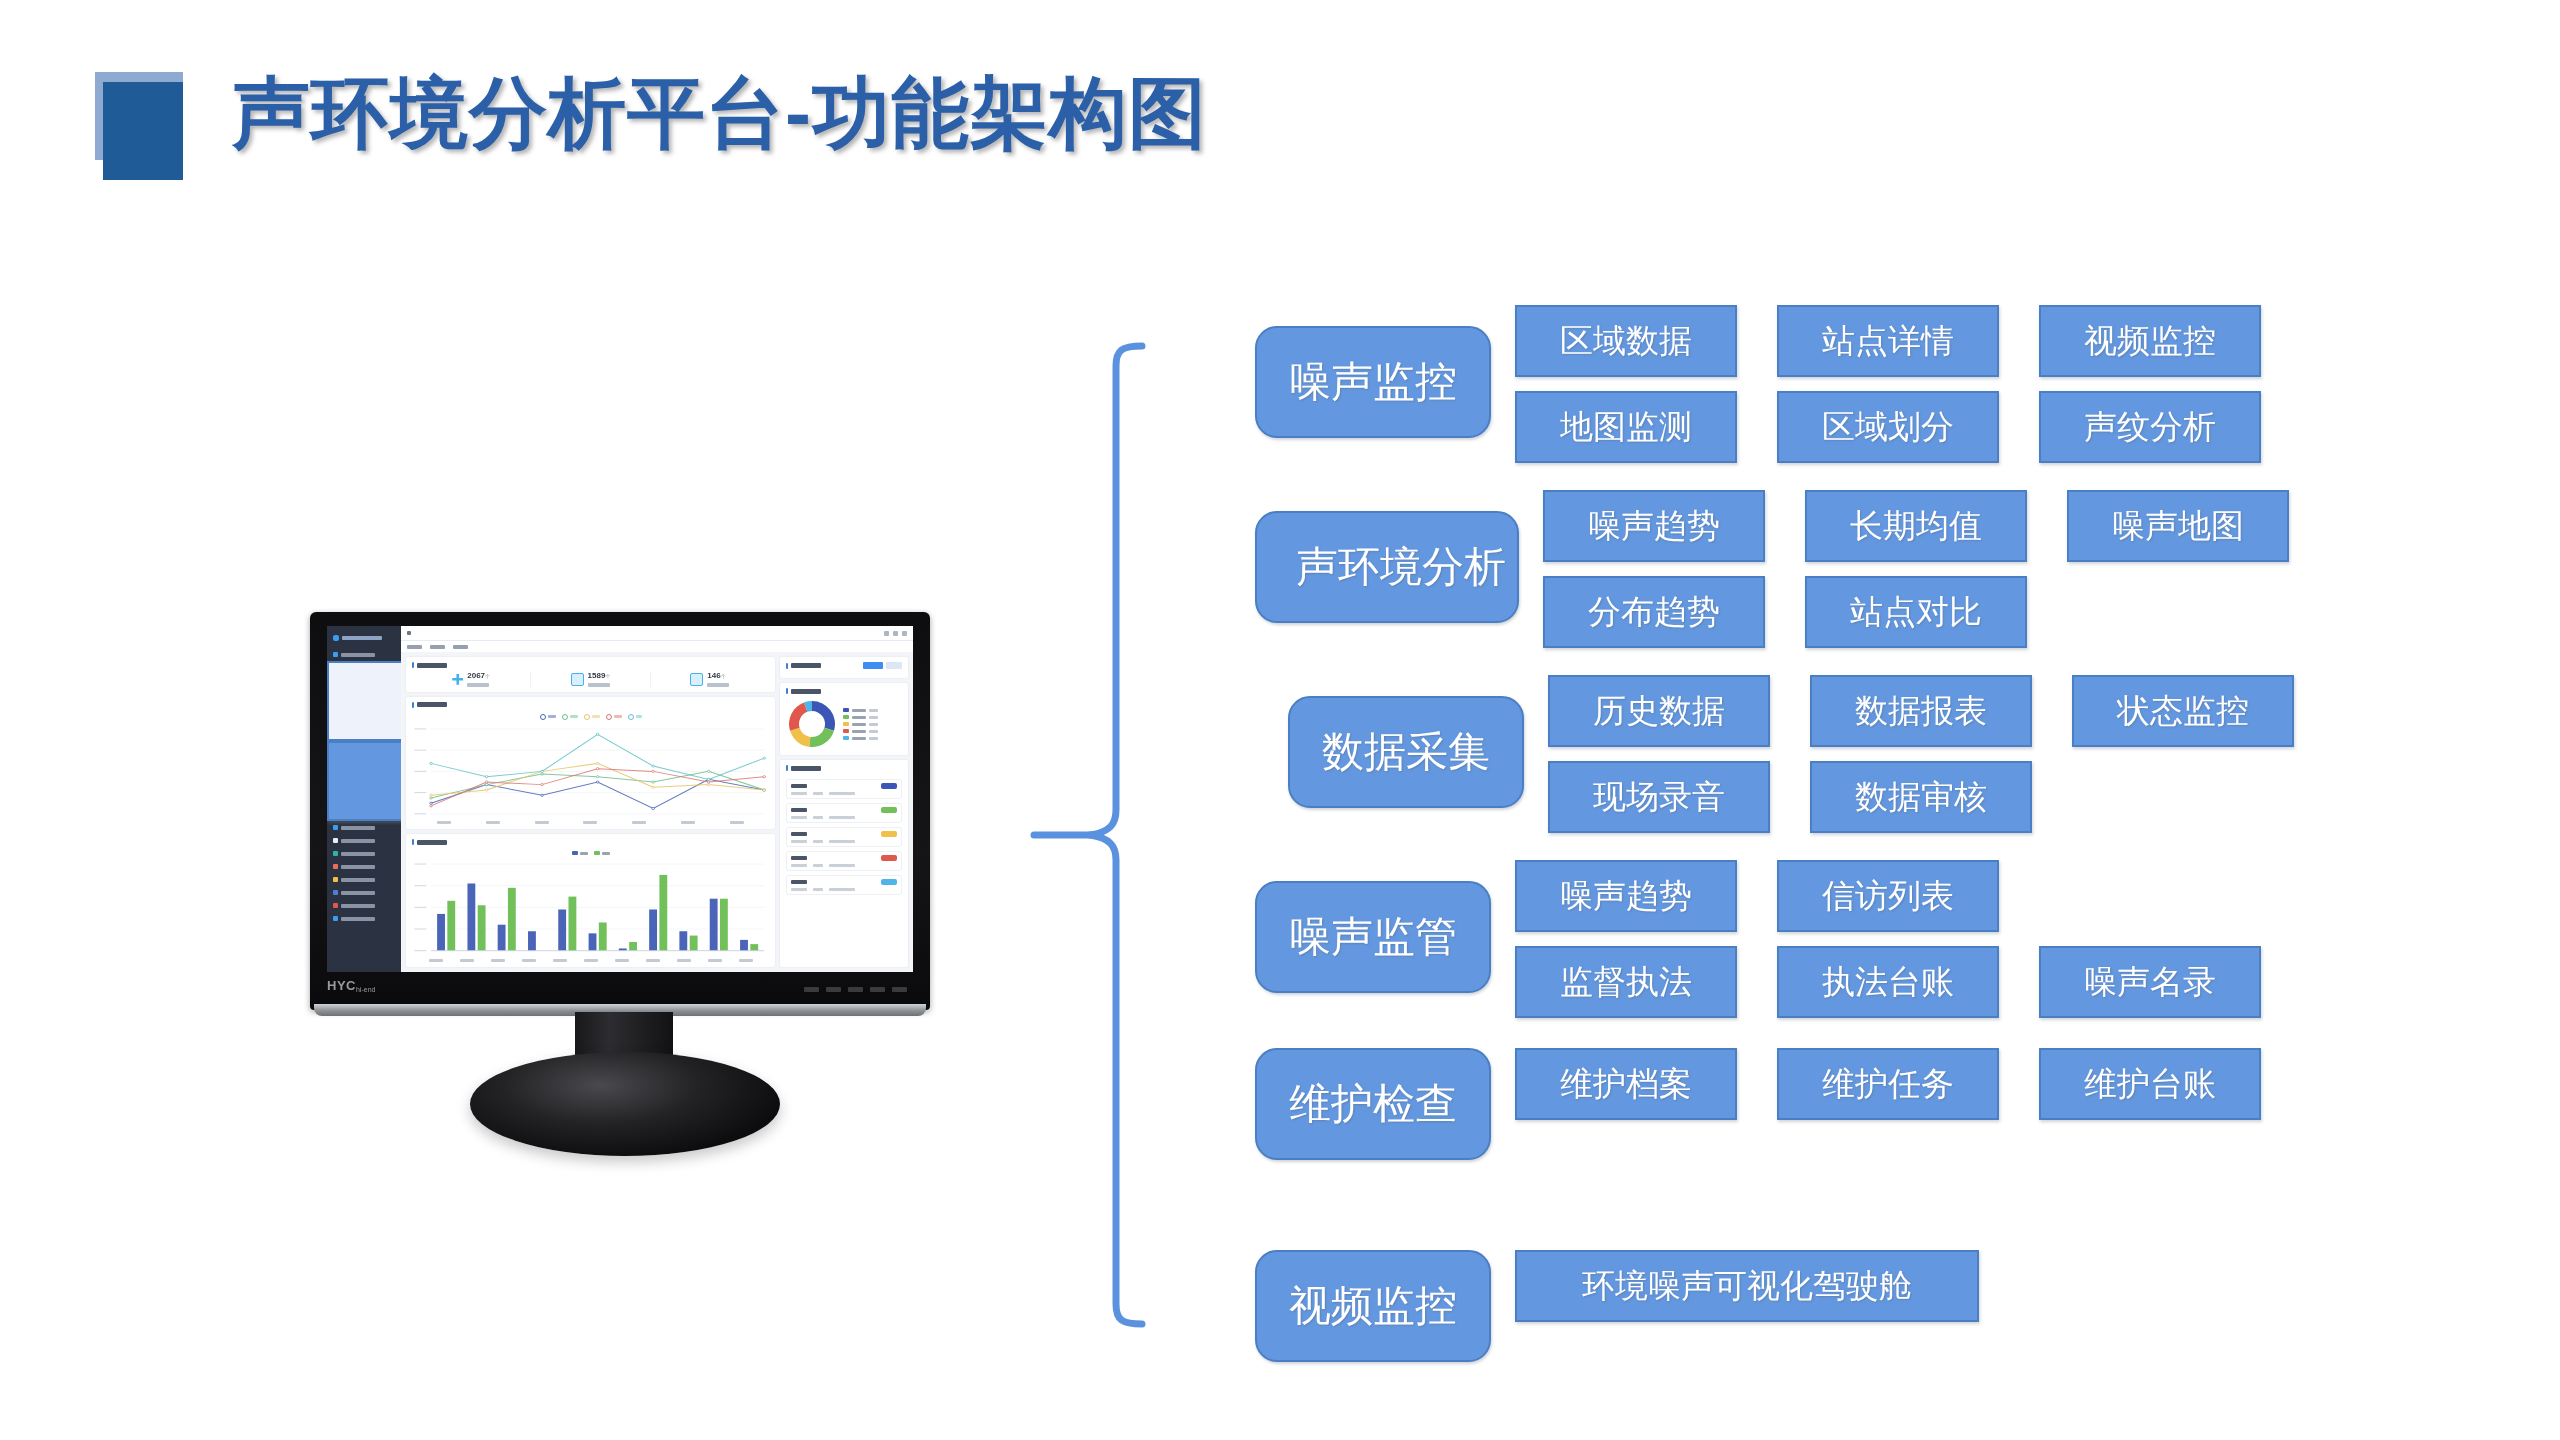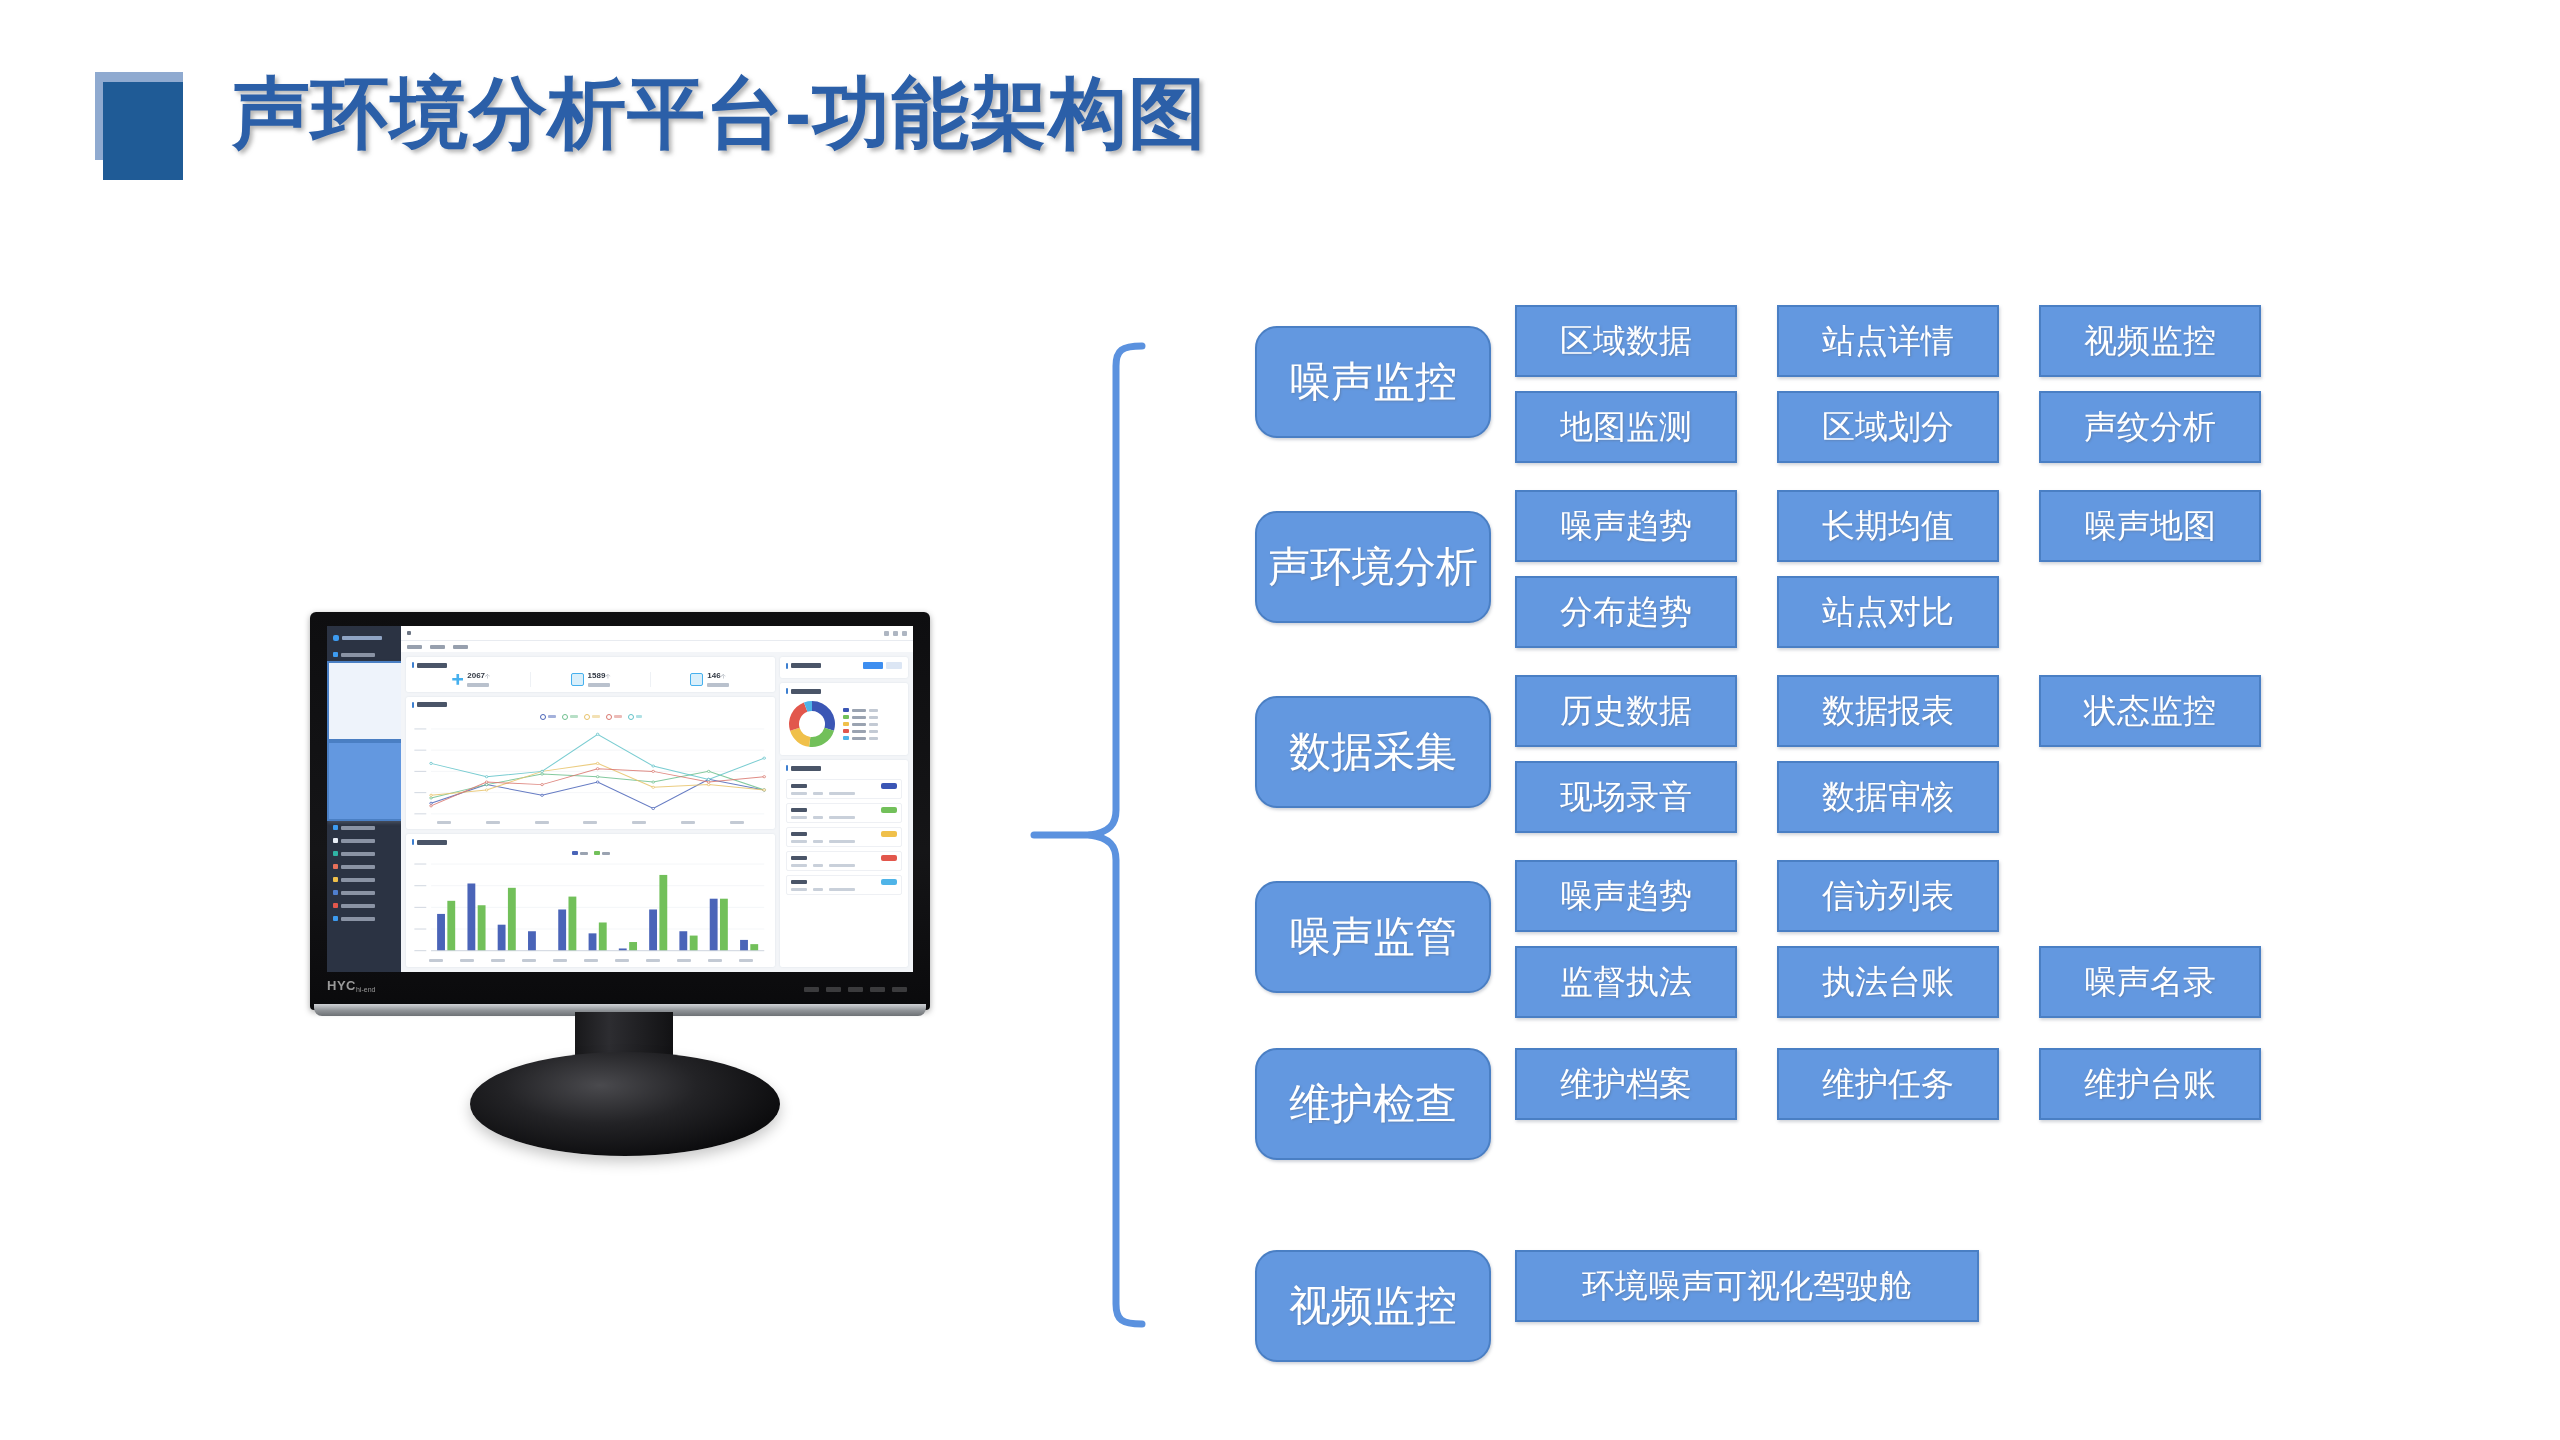--- a/index.html
+++ b/index.html
@@ -643,35 +643,35 @@
           <div class="sub">视频监控</div>
         </div>
         <div class="sub-row">
           <div class="sub">地图监测</div>
           <div class="sub">区域划分</div>
           <div class="sub">声纹分析</div>
         </div>
       </div>
     </div>
     <div class="row" style="left: 1255px; top: 490px;">
-      <div class="cat" style="height: 108px; margin-top: 21px;">声环境分析</div>
+      <div class="cat" style="height: 108px; margin-top: 21px; padding-left: 28px;">声环境分析</div>
       <div class="subs">
         <div class="sub-row">
           <div class="sub">噪声趋势</div>
           <div class="sub">长期均值</div>
           <div class="sub">噪声地图</div>
         </div>
         <div class="sub-row">
           <div class="sub">分布趋势</div>
           <div class="sub">站点对比</div>
         </div>
       </div>
     </div>
     <div class="row" style="left: 1255px; top: 675px;">
-      <div class="cat" style="height: 108px; margin-top: 21px;">数据采集</div>
+      <div class="cat" style="height: 108px; margin-top: 21px; margin-left: 33px;">数据采集</div>
       <div class="subs">
         <div class="sub-row">
           <div class="sub">历史数据</div>
           <div class="sub">数据报表</div>
           <div class="sub">状态监控</div>
         </div>
         <div class="sub-row">
           <div class="sub">现场录音</div>
           <div class="sub">数据审核</div>
         </div>

